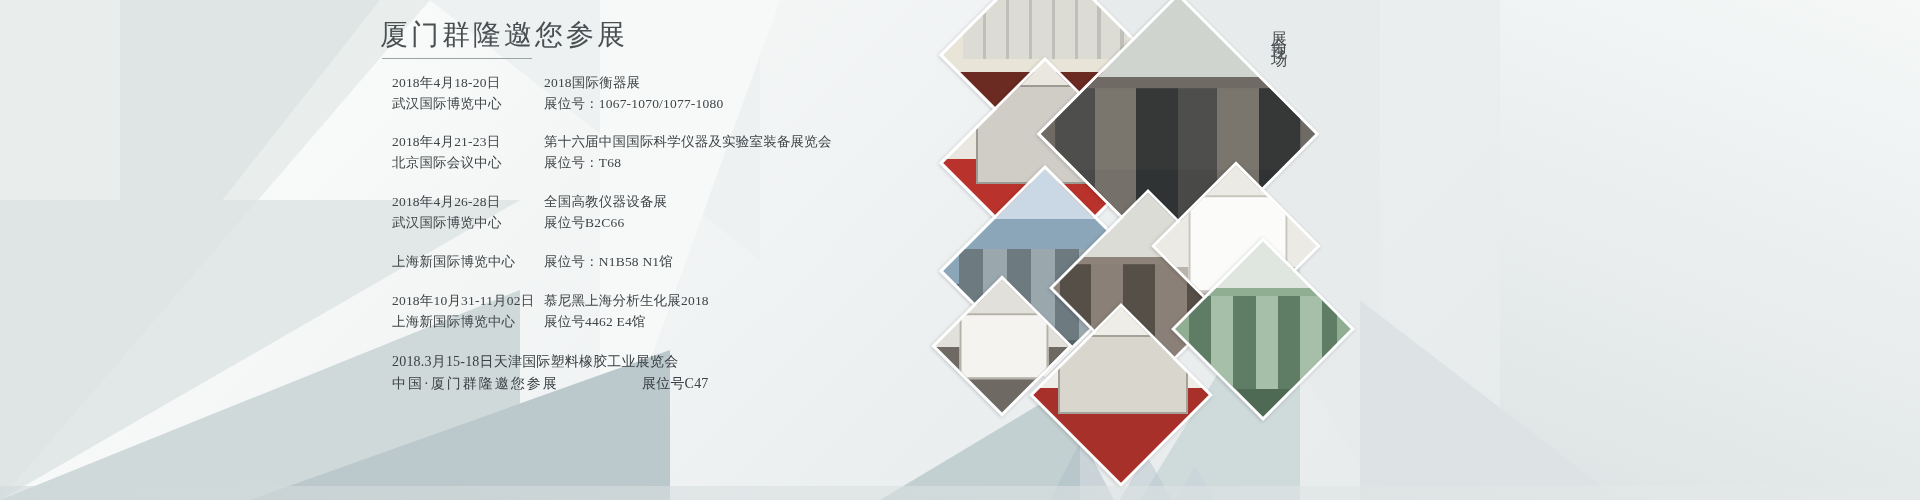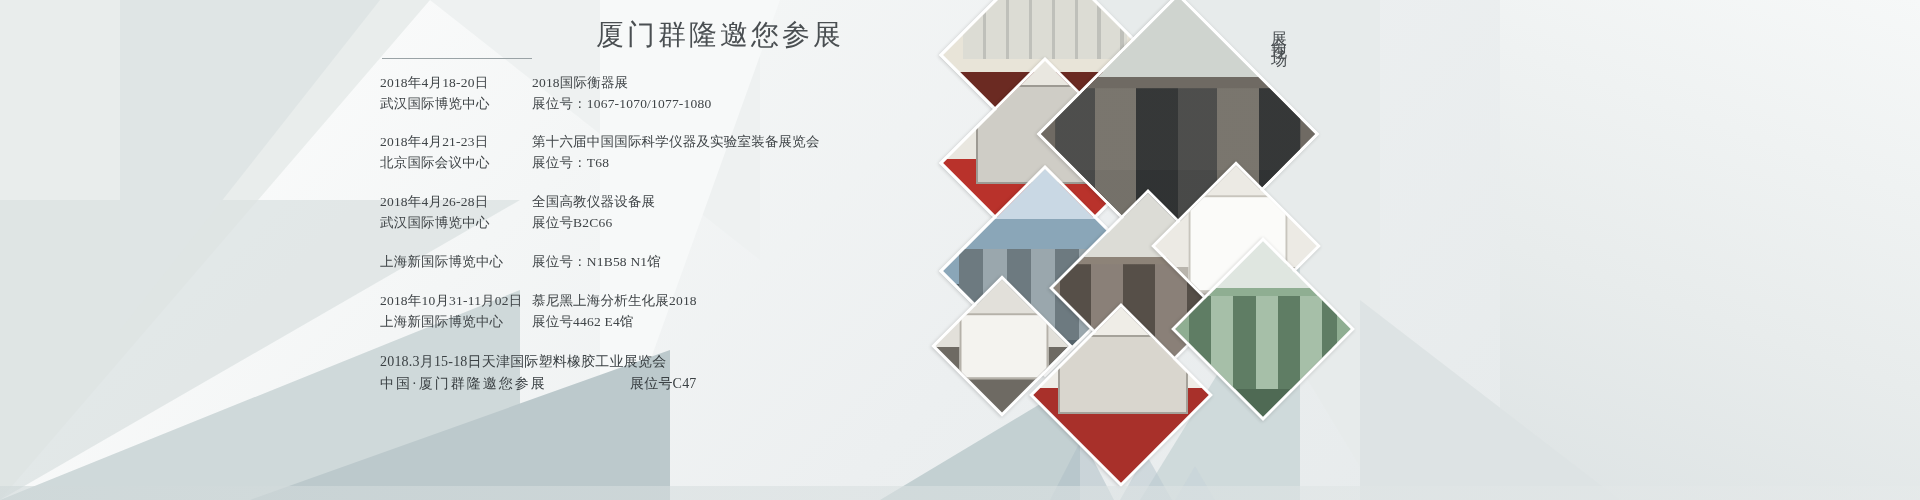--- a/index.html
+++ b/index.html
@@ -34,26 +34,25 @@
   .tri{position:absolute;bottom:0;width:0;height:0;opacity:.55;}
   .t1{left:1050px;border-left:32px solid transparent;border-right:32px solid transparent;border-bottom:62px solid #aebfc6;}
   .t2{left:1120px;border-left:26px solid transparent;border-right:26px solid transparent;border-bottom:46px solid #b9c9cf;}
   .t3{left:1175px;border-left:20px solid transparent;border-right:20px solid transparent;border-bottom:34px solid #c6d3d8;}
 
   .content{position:absolute;left:380px;top:18px;width:680px;}
   .title{
     font-size:28px;color:#4a4f52;letter-spacing:3px;
     font-weight:400;line-height:1.2;margin:0 0 6px 0;
     font-family:"Liberation Serif","DejaVu Serif",serif;
-    text-align:center;
   }
   .rule{width:150px;height:1px;background:#9aa3a6;margin:6px 0 14px 2px;}
 
   .ev-list{margin:0;padding:0;list-style:none;}
-  .ev{margin-bottom:18px;}
+  .ev{margin-bottom:18px;margin-left:12px;}
   .ev-row{display:flex;align-items:baseline;white-space:nowrap;font-size:13.5px;color:#3f4447;line-height:1.55;}
   .ev-date{width:152px;flex:0 0 152px;letter-spacing:.2px;}
   .ev-name{letter-spacing:.2px;}
   .ev-venue{width:152px;flex:0 0 152px;letter-spacing:.2px;}
   .ev-booth{letter-spacing:.2px;}
   .ev.last .ev-row{font-size:14px;color:#3a4043;}
   .ev.last .ev-date{width:auto;flex:0 0 auto;}
   .ev.last .ev-venue{width:250px;flex:0 0 250px;letter-spacing:2px;}
 
   

